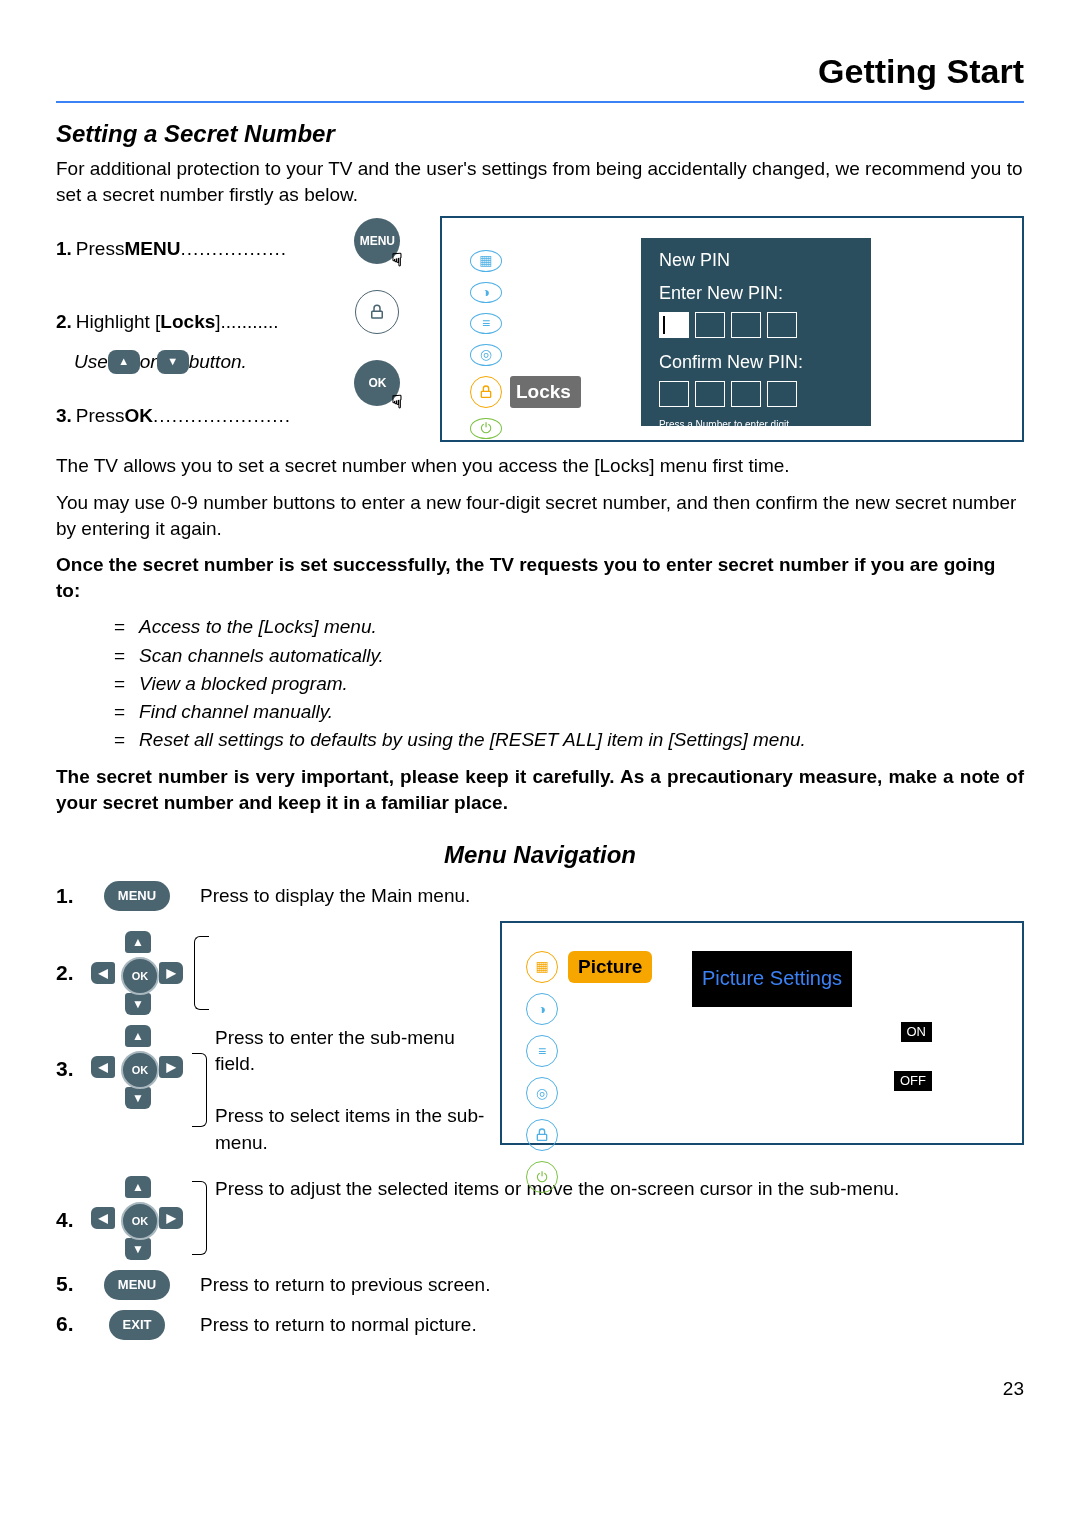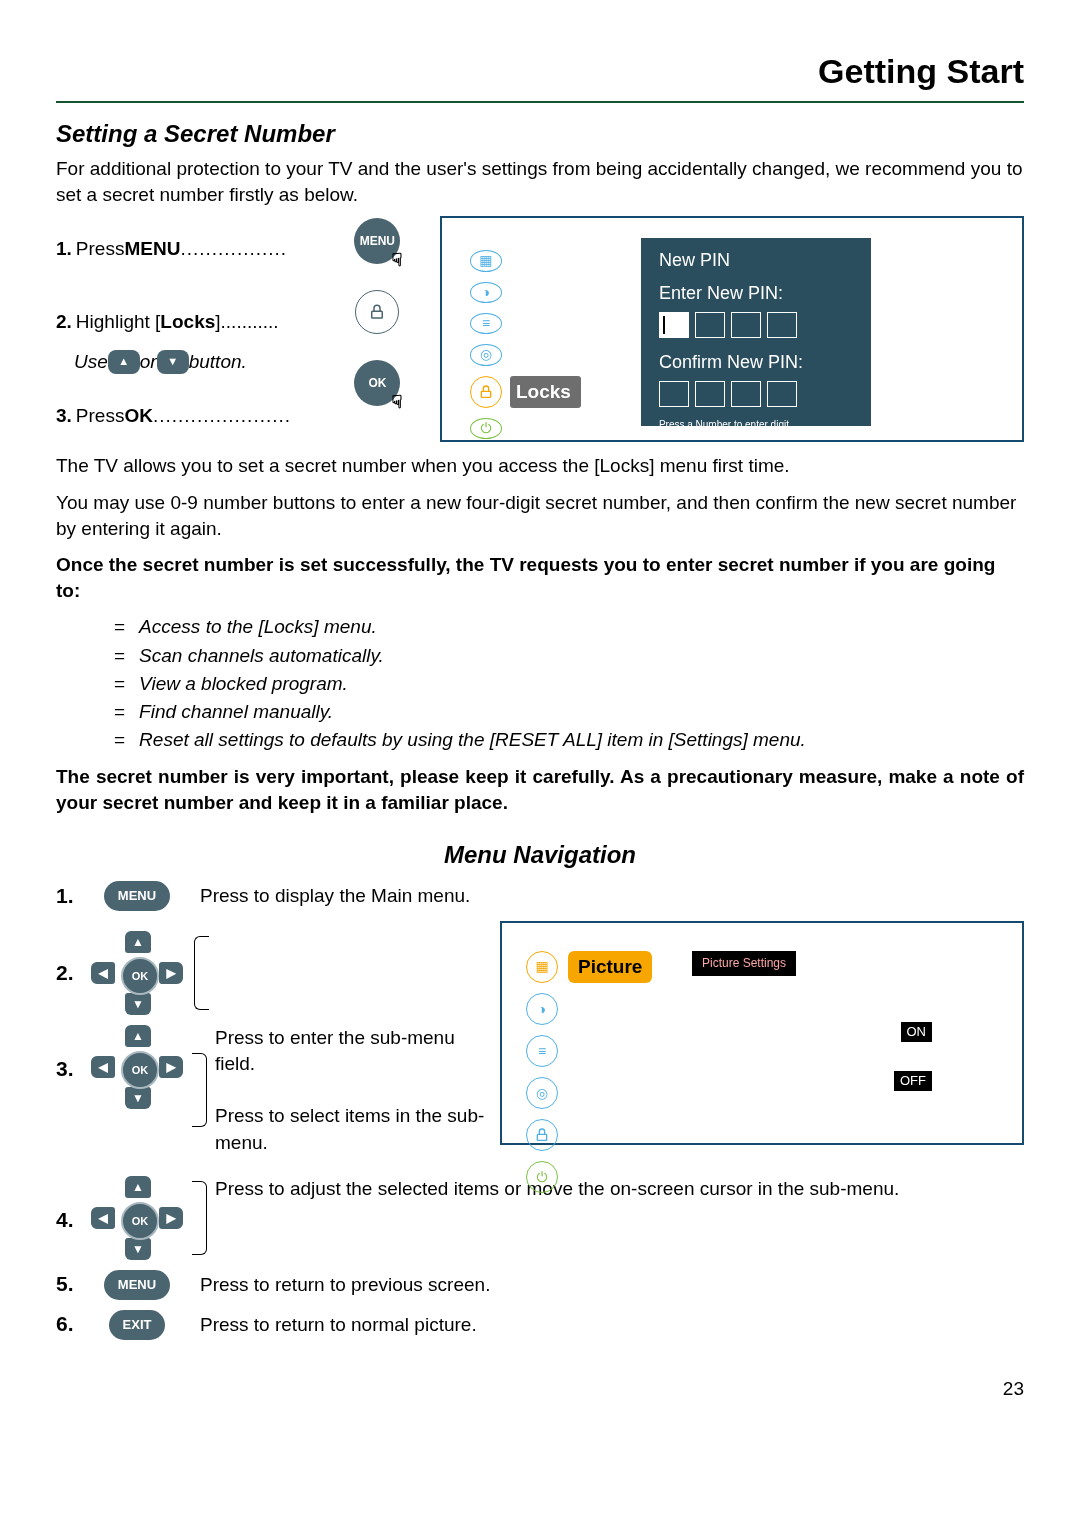--- a/index.html
+++ b/index.html
@@ -9,21 +9,21 @@
     width: 1080px;
     box-sizing: border-box;
     color: #000;
     font-size: 19px;
     line-height: 1.38;
   }
   .header-title {
     font-size: 34px;
     font-weight: bold;
     text-align: right;
-    border-bottom: 2px solid #14532d;
+    border-bottom: 2px solid #3b82f6;
     padding-bottom: 6px;
     margin-bottom: 14px;
   }
   .subheading {
     font-style: italic;
     font-weight: bold;
     font-size: 24px;
     margin: 10px 0 6px 0;
   }
   .intro {
@@ -217,21 +217,21 @@
     background:#f7a600;color:#000;font-weight:bold;
     padding:3px 10px;border-radius:6px;font-size:19px;
     display:inline-flex;align-items:center;gap:6px;
     position:relative;
   }
   .pic-pill::after{
     content:"▷"; color:#fff; position:absolute; right:-16px; font-size:14px;
   }
   .pic-label {
     position:absolute; top:28px; left:190px;
-    background:#000;color:#fca5a5;padding:4px 10px;font-size:12px;
+    background:#000;color:#3b82f6;padding:14px 10px;font-size:20px;
   }
   .on-off {
     position:absolute; right:90px;
     background:#000;color:#fff;padding:1px 6px;font-size:13px;
   }
   .on-lbl { top:99px; }
   .off-lbl { top:148px; }
   .page-num {
     text-align:right;
     margin-top: 36px;

